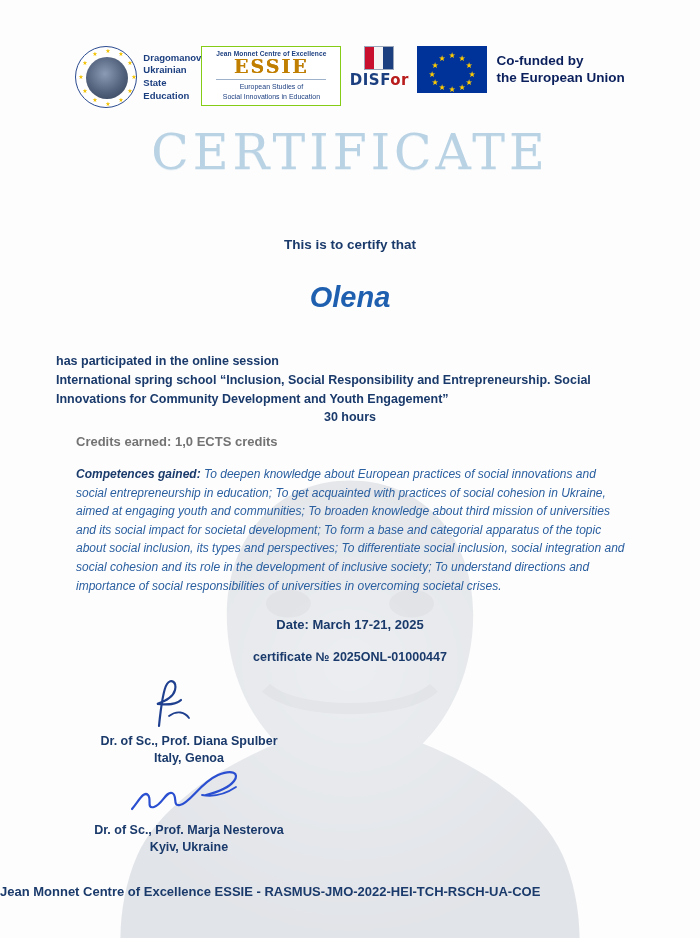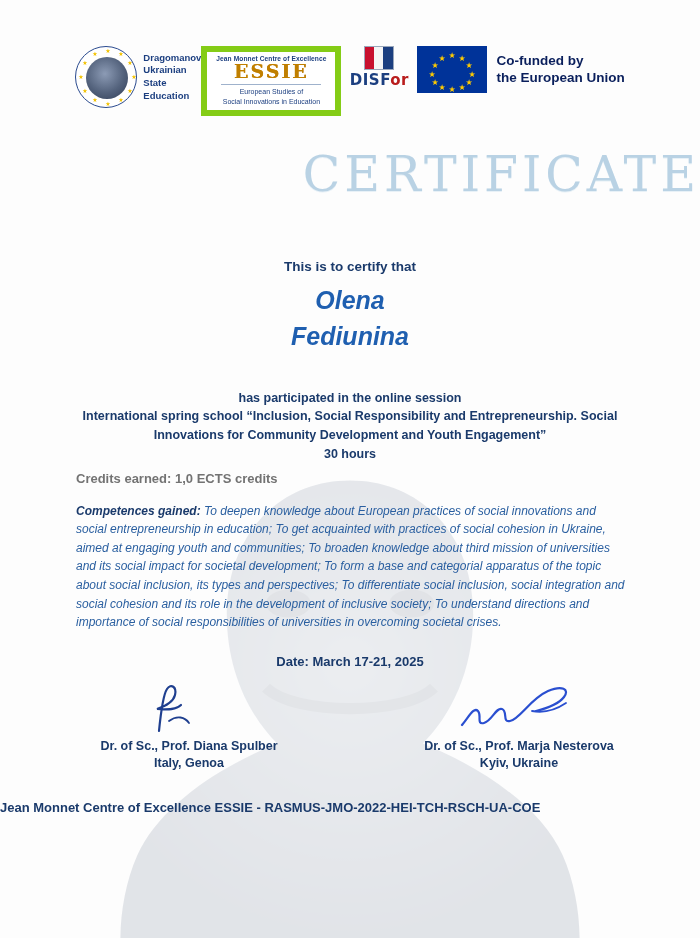--- a/index.html
+++ b/index.html
@@ -76,21 +76,21 @@
     line-height: 4px;
   }
   .dsu-text {
     font-size: 9.5px;
     font-weight: bold;
     color: #1c3f80;
     line-height: 1.32;
     text-align: left;
   }
   .logo-essie {
-    border: 6px solid #84cc16;
+    border: 1px solid #84cc16;
     padding: 3px 8px 4px 8px;
     text-align: center;
     width: 140px;
     background: #ffffff;
   }
   .essie-top {
     font-size: 6.6px;
     font-weight: bold;
     color: #1c3f80;
     letter-spacing: 0.1px;
@@ -158,49 +158,49 @@
   }
   .eu-text {
     font-size: 13.5px;
     font-weight: bold;
     color: #0a1f5c;
     line-height: 1.25;
   }
 
   
   .title {
-    text-align: right;
+    text-align: center;
     font-family: "DejaVu Serif", serif;
     font-size: 49px;
     letter-spacing: 4px;
     color: #b9d2e4;
     text-shadow: 0 1px 0 #e8f1f7;
-    margin-top: 30px;
+    margin-top: 16px;
     font-weight: normal;
   }
 
   
   .certify {
     text-align: center;
     font-size: 13.5px;
     font-weight: bold;
     color: #1a3a6b;
     margin-top: 56px;
   }
   .recipient {
     text-align: center;
-    font-size: 25px;
+    font-size: 29px;
     font-weight: bold;
     font-style: italic;
     color: #1f5fb0;
     line-height: 1.45;
-    margin-top: 8px;
+    margin-top: 24px;
   }
   .participated {
-    text-align: center;
+    text-align: left;
     font-size: 12.5px;
     font-weight: bold;
     color: #1a3a6b;
     margin-top: 34px;
     line-height: 1.5;
     padding: 0 56px;
   }
   .hours {
     text-align: center;
     font-size: 12.5px;
@@ -240,20 +240,21 @@
     color: #1a3a6b;
     margin-top: 18px;
   }
 
   
   .signatures {
     display: flex;
     justify-content: space-between;
     padding: 6px 56px 0 64px;
     margin-top: 6px;
+    flex-direction: column;
   }
   .sig-block {
     width: 250px;
     text-align: center;
   }
   .sig-img {
     height: 56px;
     display: flex;
     align-items: flex-end;
     justify-content: center;
@@ -359,35 +360,35 @@
       </div>
 
     </div>
 
     <div class="title">CERTIFICATE</div>
 
     <div class="certify">This is to certify that</div>
 
     <div class="recipient">
       <div>Olena</div>
-      <div>Fediunina</div>
     </div>
 
     <div class="participated">
       <div>has participated in the online session</div>
       <div>International spring school “Inclusion, Social Responsibility and Entrepreneurship. Social Innovations for Community Development and Youth Engagement”</div>
     </div>
     <div class="hours">30 hours</div>
 
     <div class="credits">Credits earned: 1,0 ECTS credits</div>
 
     <div class="competences"><b>Competences gained:</b><span> To deepen knowledge about European practices of social innovations and social entrepreneurship in education; To get acquainted with practices of social cohesion in Ukraine, aimed at engaging youth and communities; To broaden knowledge about third mission of universities and its social impact for societal development; To form a base and categorial apparatus of the topic about social inclusion, its types and perspectives; To differentiate social inclusion, social integration and social cohesion and its role in the development of inclusive society; To understand directions and importance of social responsibilities of universities in overcoming societal crises.</span></div>
 
     <div class="date">Date: March 17-21, 2025</div>
 
+    <div class="cert-no">certificate № 2025ONL-01000447</div>
 
     <div class="signatures">
 
       <div class="sig-block">
         <div class="sig-img">
           <svg width="120" height="56" viewBox="0 0 120 56" aria-hidden="true">
             <path d="M30 50 C32 30 34 14 38 8 C42 2 48 6 46 14 C44 22 34 26 28 28 C34 28 46 30 52 24" stroke="#1f3f8f" stroke-width="2.2" fill="none" stroke-linecap="round"></path>
             <path d="M40 40 C48 34 56 36 60 42" stroke="#1f3f8f" stroke-width="1.8" fill="none" stroke-linecap="round"></path>
           </svg>
         </div>

